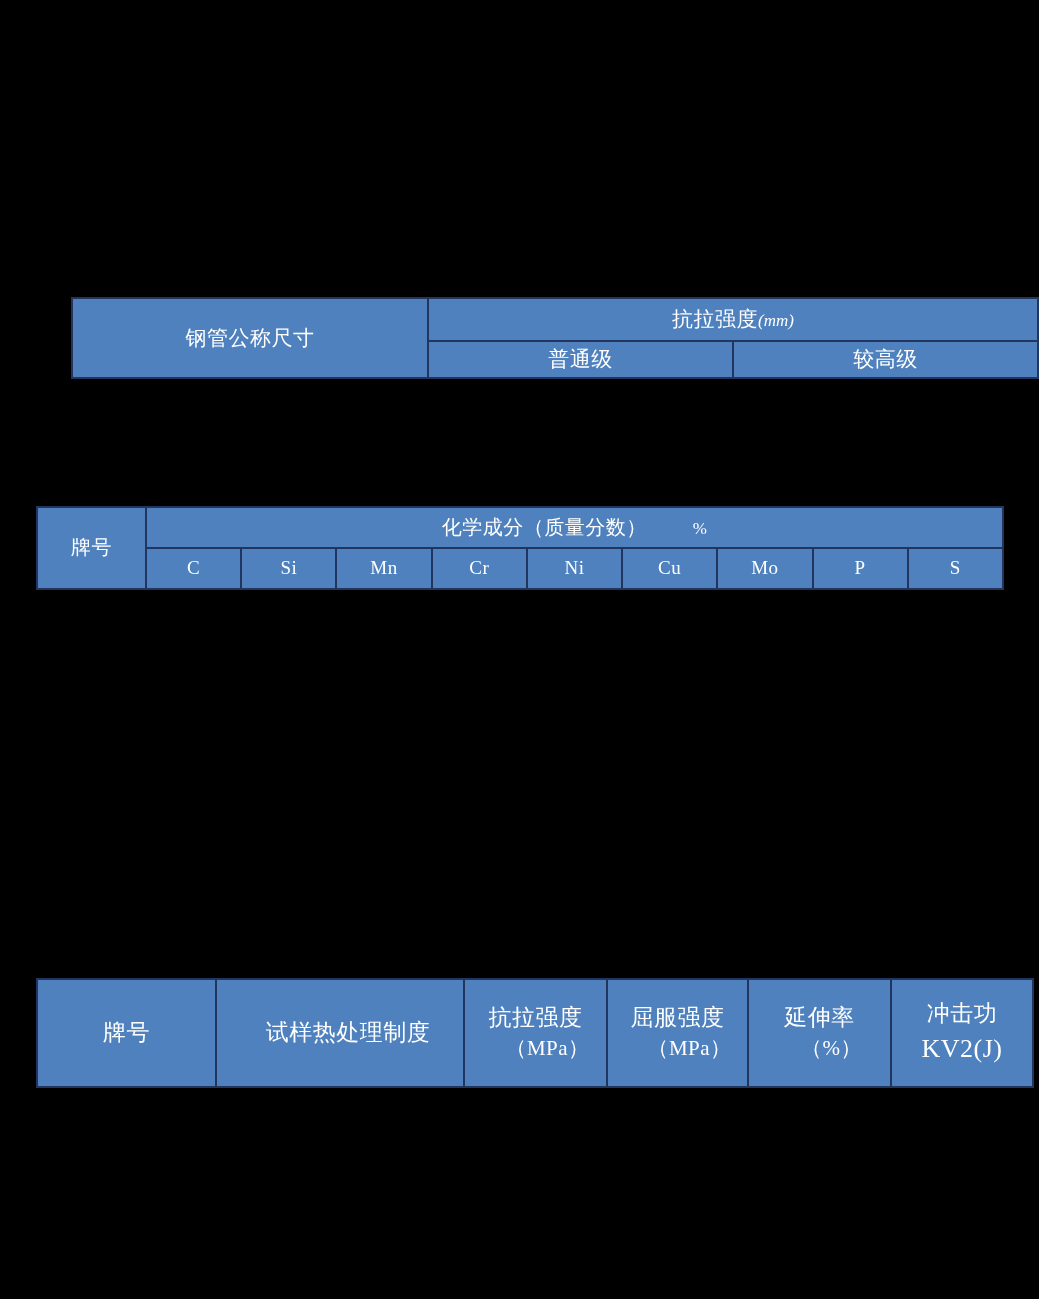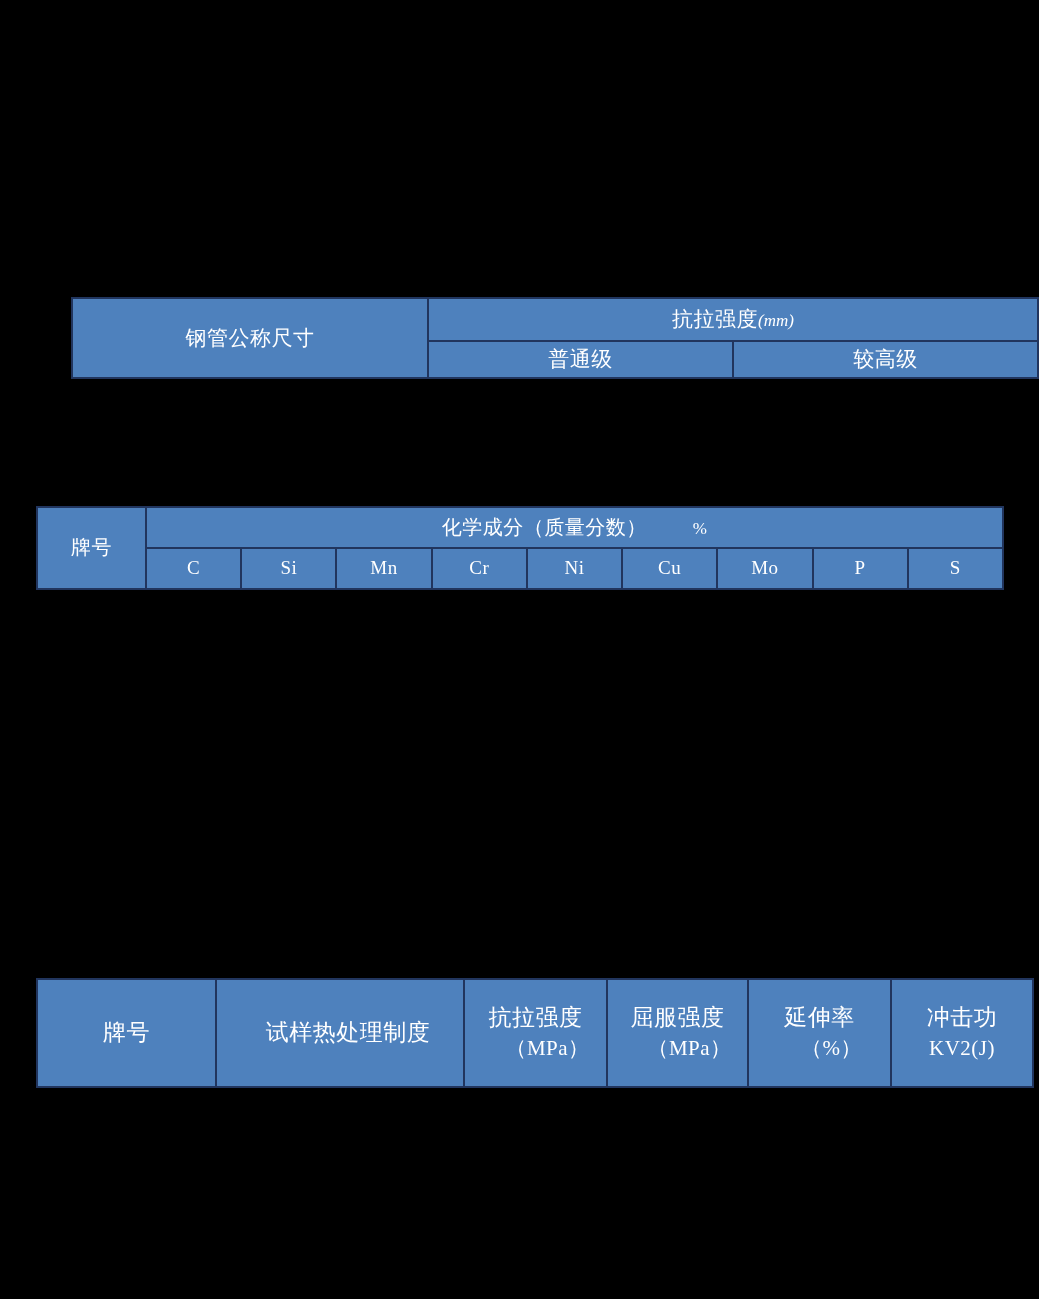--- a/index.html
+++ b/index.html
@@ -91,21 +91,21 @@
   #table-mechanical .c-ys    { width: 139px; }
   #table-mechanical .c-el    { width: 141px; }
   #table-mechanical .c-ik    { width: 140px; margin-left: 16px; }
   #table-mechanical .sub {
     display: block;
     font-size: 21px;
     padding-left: 24px;
   }
   #table-mechanical .sub-latin {
     display: block;
-    font-size: 21px;
+    font-size: 26px;
     letter-spacing: 0.5px;
   }
 </style>
 </head>
 <body>
 
 <div class="sheet">
 
   <table id="table-tolerance" class="tbl">
     <tbody>

